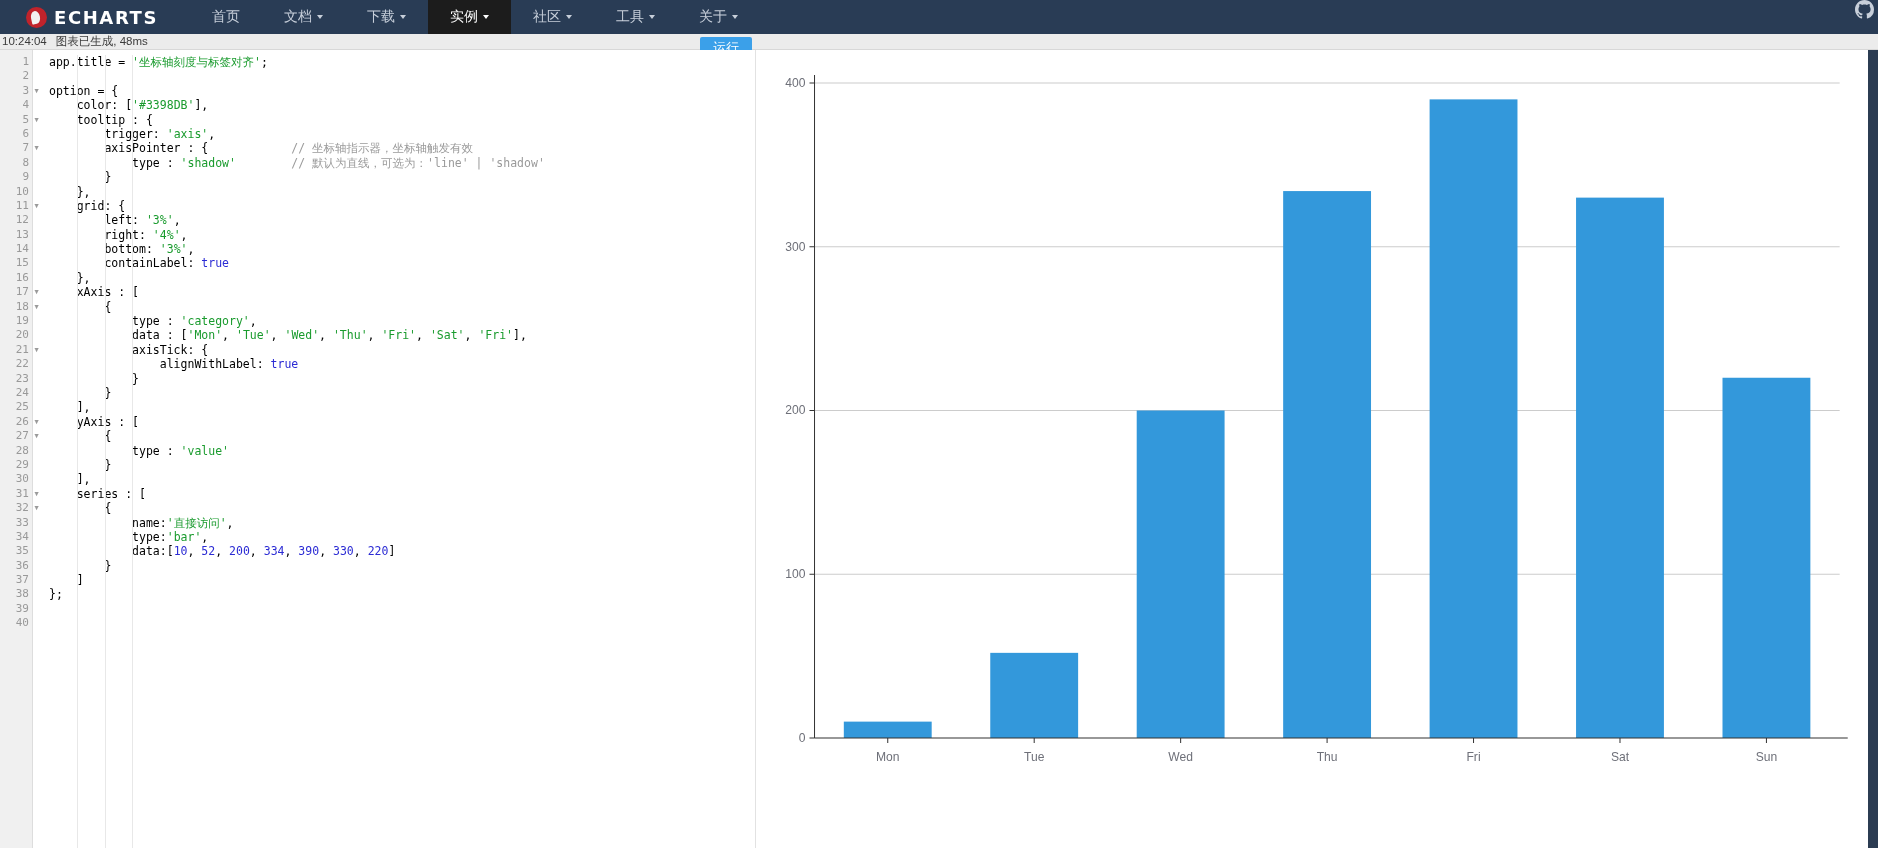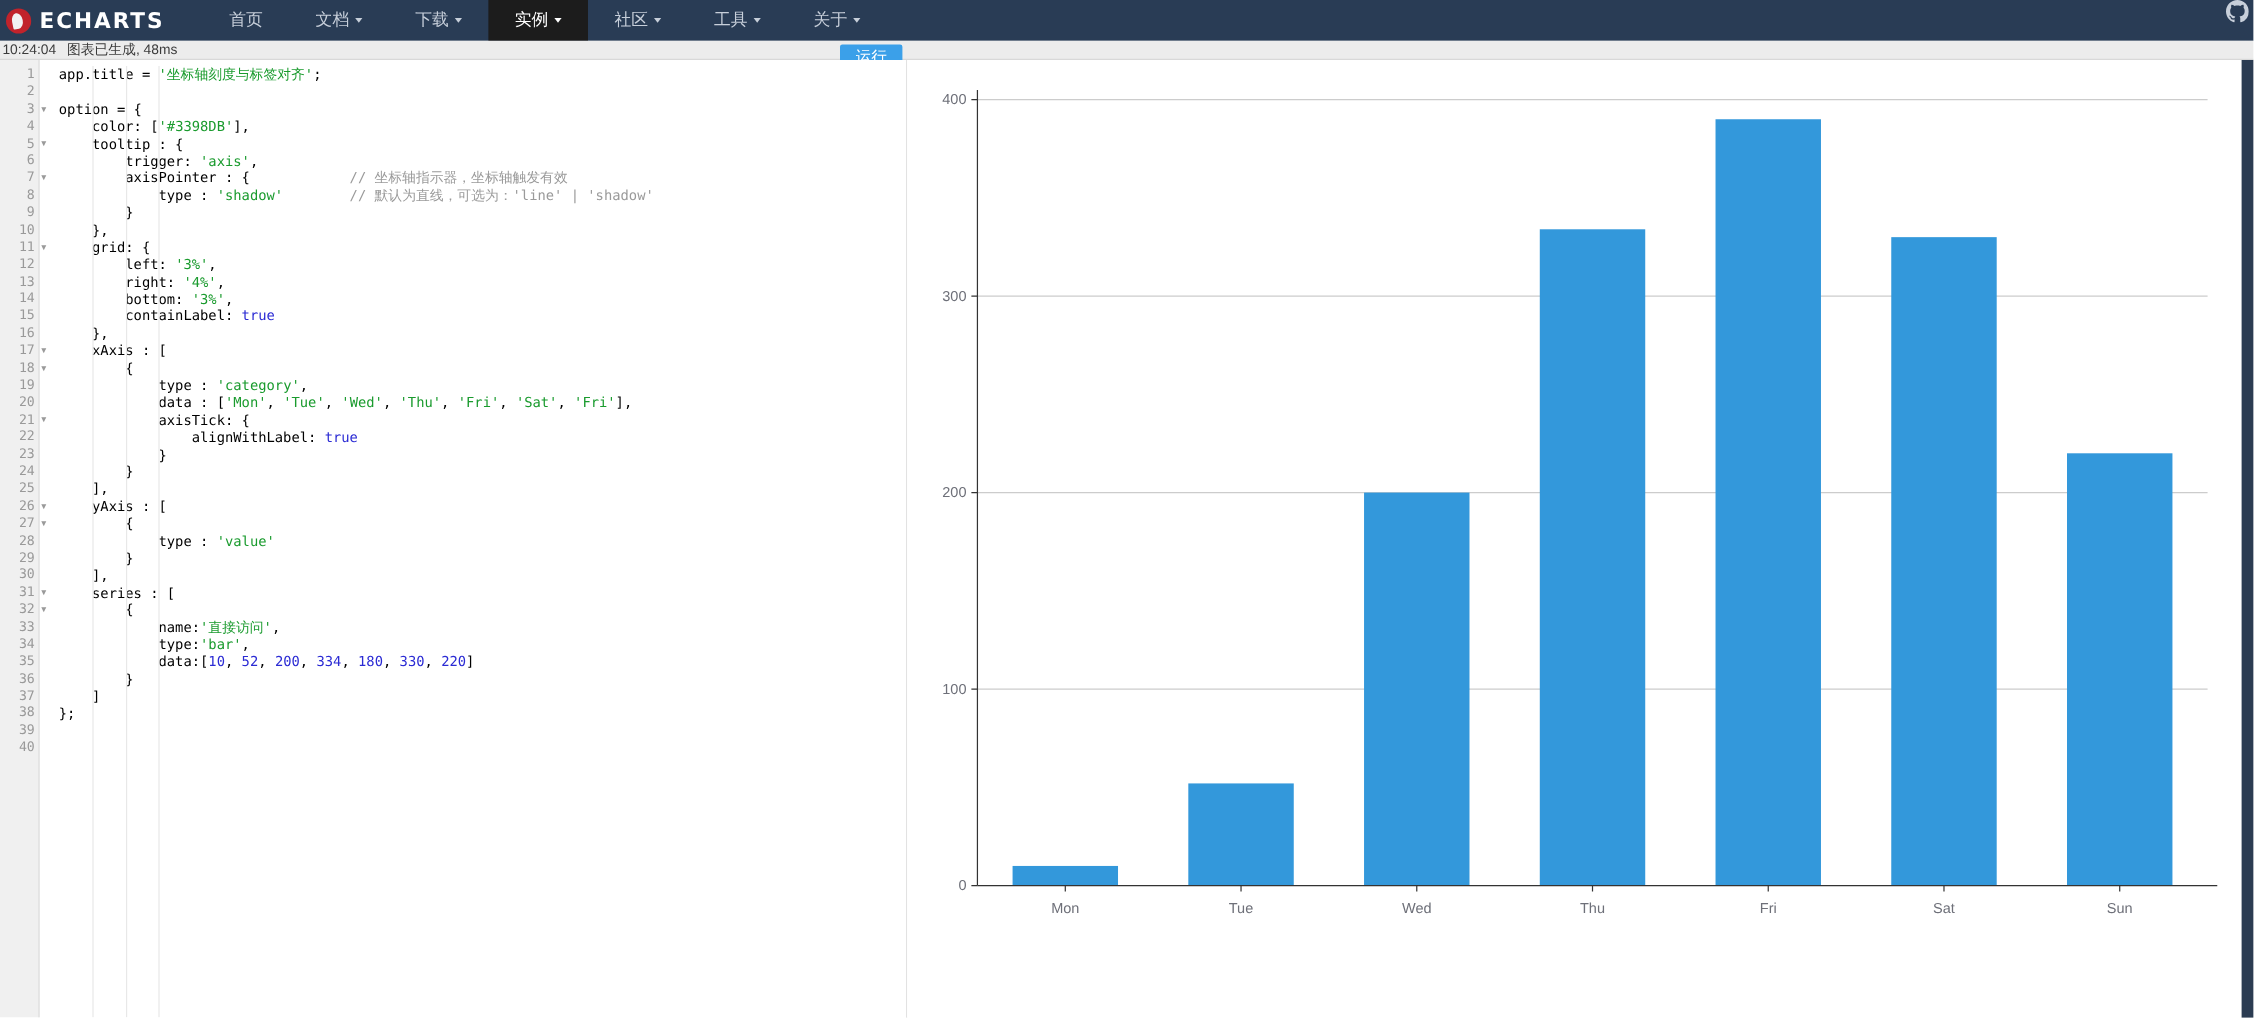--- a/index.html
+++ b/index.html
@@ -14,21 +14,21 @@
   
   #header {
     height: 34px;
     background: #293c55;
     display: flex;
     align-items: stretch;
     position: relative;
   }
   #logo-area {
     display: flex; align-items: center;
-    padding: 0 14px 0 5px;
+    padding: 0 14px 0 26px;
     gap: 7px;
   }
   #logo-mark {
     width: 21px; height: 21px; border-radius: 50%;
     background: #c1232b;
     position: relative;
     flex: none;
   }
   #logo-mark::after {
     content: "";
@@ -343,21 +343,21 @@
         <div class="code-row">    ],</div>
         <div class="code-row">    yAxis : [</div>
         <div class="code-row">        {</div>
         <div class="code-row">            type : <span class="tok-str">'value'</span></div>
         <div class="code-row">        }</div>
         <div class="code-row">    ],</div>
         <div class="code-row">    series : [</div>
         <div class="code-row">        {</div>
         <div class="code-row">            name:<span class="tok-str">'直接访问'</span>,</div>
         <div class="code-row">            type:<span class="tok-str">'bar'</span>,</div>
-        <div class="code-row">            data:[<span class="tok-num">10</span>, <span class="tok-num">52</span>, <span class="tok-num">200</span>, <span class="tok-num">334</span>, <span class="tok-num">180</span>, <span class="tok-num">330</span>, <span class="tok-num">220</span>]</div>
+        <div class="code-row">            data:[<span class="tok-num">10</span>, <span class="tok-num">52</span>, <span class="tok-num">200</span>, <span class="tok-num">334</span>, <span class="tok-num">390</span>, <span class="tok-num">330</span>, <span class="tok-num">220</span>]</div>
         <div class="code-row">        }</div>
         <div class="code-row">    ]</div>
         <div class="code-row">};</div>
         <div class="code-row">&nbsp;</div>
         <div class="iguide" style="left: 43.8px;"></div>
         <div class="iguide" style="left: 71.6px;"></div>
         <div class="iguide" style="left: 99.4px;"></div>
       </div>
   </div>
 

